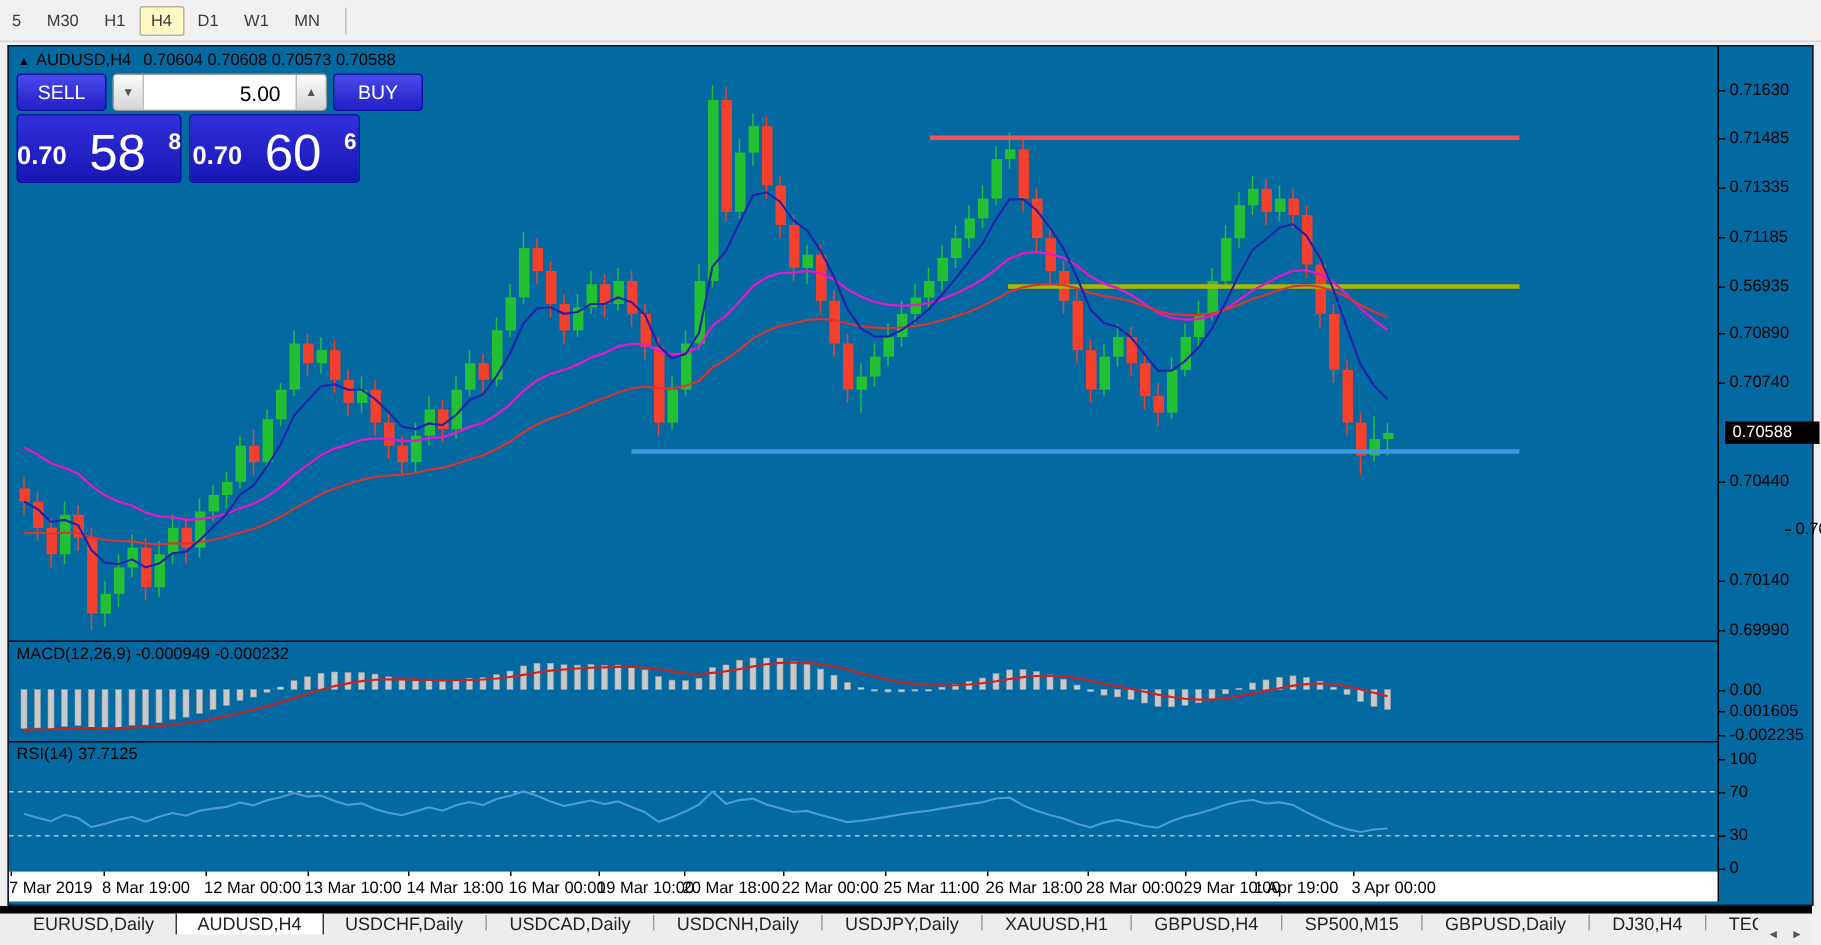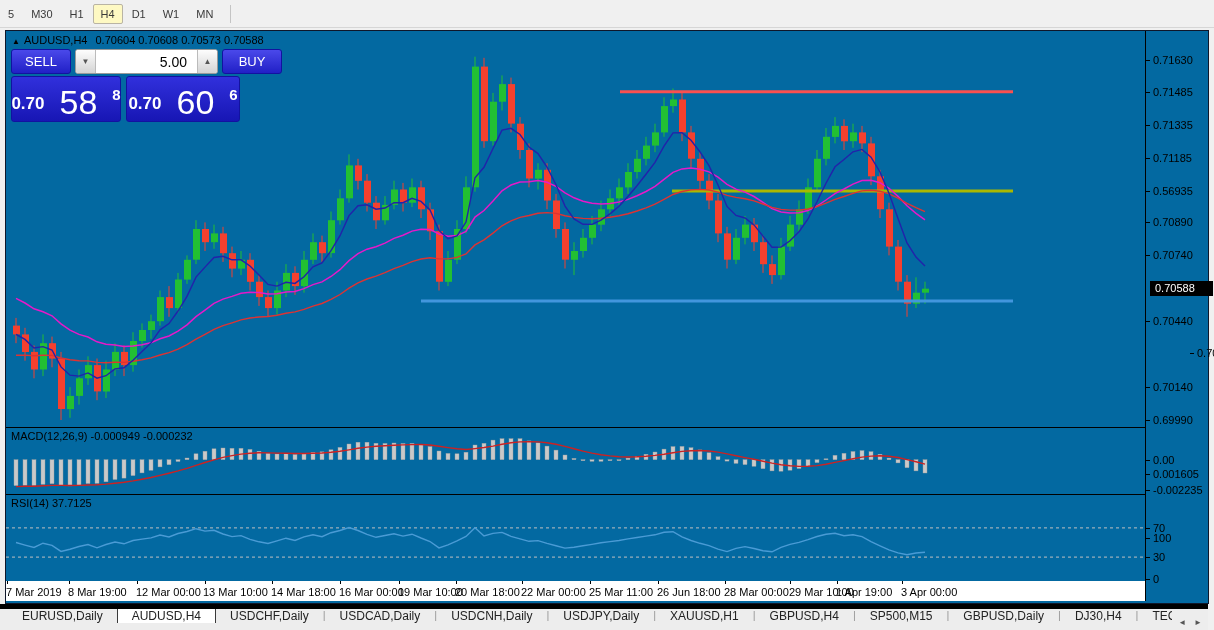--- a/index.html
+++ b/index.html
@@ -444,21 +444,21 @@
       <div class="axis-tick" style="top: 153.6px;"><span class="dash"></span><span class="txt">0.56935</span></div>
       <div class="axis-tick" style="top: 185.4px;"><span class="dash"></span><span class="txt">0.70890</span></div>
       <div class="axis-tick" style="top: 218.4px;"><span class="dash"></span><span class="txt">0.70740</span></div>
       <div class="axis-tick" style="top: 284.2px;"><span class="dash"></span><span class="txt">0.70440</span></div>
       <div class="axis-tick" style="top: 316px; margin-left: 44px;"><span class="dash"></span><span class="txt">0.70290</span></div>
       <div class="axis-tick" style="top: 350.1px;"><span class="dash"></span><span class="txt">0.70140</span></div>
       <div class="axis-tick" style="top: 383px;"><span class="dash"></span><span class="txt">0.69990</span></div>
       <div class="axis-tick" style="top: 401px; margin-top: 36px;"><span class="dash"></span><span class="txt">0.001605</span></div>
       <div class="axis-tick" style="top: 422.7px;"><span class="dash"></span><span class="txt">0.00</span></div>
       <div class="axis-tick" style="top: 453px;"><span class="dash"></span><span class="txt">-0.002235</span></div>
-      <div class="axis-tick" style="top: 469px; margin-top: 32px;"><span class="dash"></span><span class="txt">100</span></div>
+      <div class="axis-tick" style="top: 469px;"><span class="dash"></span><span class="txt">100</span></div>
       <div class="axis-tick" style="top: 490.9px;"><span class="dash"></span><span class="txt">70</span></div>
       <div class="axis-tick" style="top: 520.1px; text-align: center;"><span class="dash"></span><span class="txt">30</span></div>
       <div class="axis-tick" style="top: 542px;"><span class="dash"></span><span class="txt">0</span></div>
       <div class="price-badge" style="top: 250.2px;">0.70588</div>
     </div>
 
   <div class="time-axis">
       <div class="time-tick" style="left: 1px;"></div>
       <div class="time-label" style="left: 0px;">7 Mar 2019</div>
       <div class="time-tick" style="left: 63px;"></div>
@@ -473,21 +473,21 @@
       <div class="time-label" style="left: 333px;">16 Mar 00:00</div>
       <div class="time-tick" style="left: 393px;"></div>
       <div class="time-label" style="left: 392px;">19 Mar 10:00</div>
       <div class="time-tick" style="left: 450px;"></div>
       <div class="time-label" style="left: 449px;">20 Mar 18:00</div>
       <div class="time-tick" style="left: 516px;"></div>
       <div class="time-label" style="left: 515px;">22 Mar 00:00</div>
       <div class="time-tick" style="left: 584px;"></div>
       <div class="time-label" style="left: 583px;">25 Mar 11:00</div>
       <div class="time-tick" style="left: 652px;"></div>
-      <div class="time-label" style="left: 651px;">26 Jun 18:00</div>
+      <div class="time-label" style="left: 651px;">26 Mar 18:00</div>
       <div class="time-tick" style="left: 719px;"></div>
       <div class="time-label" style="left: 718px;">28 Mar 00:00</div>
       <div class="time-tick" style="left: 784px;"></div>
       <div class="time-label" style="left: 783px;">29 Mar 10:00</div>
       <div class="time-tick" style="left: 831px;"></div>
       <div class="time-label" style="left: 830px;">1 Apr 19:00</div>
       <div class="time-tick" style="left: 896px;"></div>
       <div class="time-label" style="left: 895px;">3 Apr 00:00</div>
     </div>
 </div>

